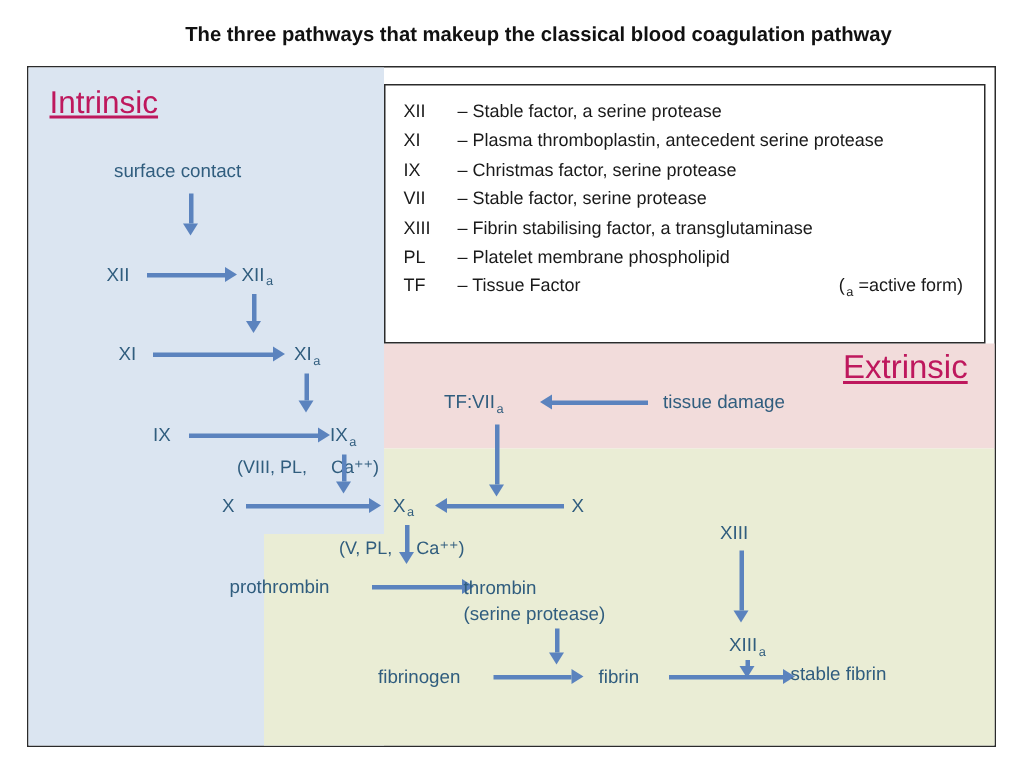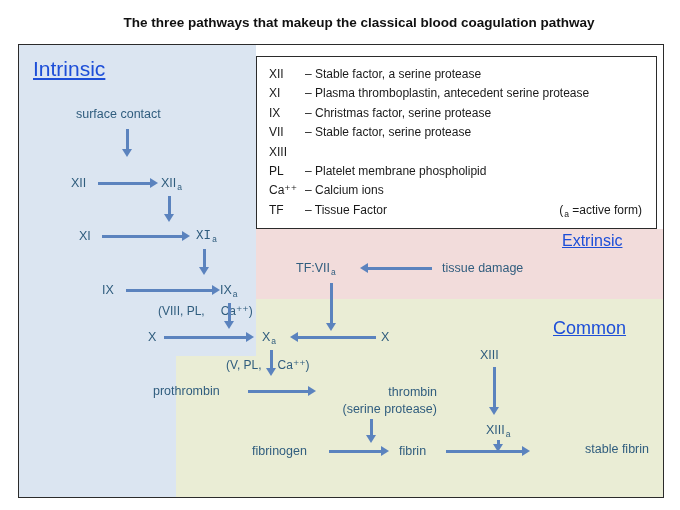--- a/index.html
+++ b/index.html
@@ -21,35 +21,35 @@
   }
   .diagram{
     position:absolute;left:18px;top:44px;width:644px;height:452px;
     border:1px solid #2b2b2b;background:#fff;
   }
   .region{position:absolute;}
   .bg-intrinsic{left:0;top:0;width:237px;height:452px;background:var(--intrinsic-bg);}
   .bg-common-ext{left:157px;top:311px;width:80px;height:141px;background:var(--common-bg);}
   .bg-extrinsic{left:237px;top:184px;width:407px;height:70px;background:var(--extrinsic-bg);}
   .bg-common{left:237px;top:254px;width:407px;height:198px;background:var(--common-bg);}
-  .hd{position:absolute;color:#1d4ed8;text-decoration:underline;white-space:nowrap;}
+  .hd{position:absolute;color:#be185d;text-decoration:underline;white-space:nowrap;}
   .hd-intrinsic{left:14px;top:12px;font-size:21px;}
-  .hd-extrinsic{left:543px;top:187px;font-size:16px;}
+  .hd-extrinsic{left:543px;top:187px;font-size:22px;}
   .hd-common{left:534px;top:273px;font-size:18px;}
   .legend{
     position:absolute;left:237px;top:11px;width:401px;height:173px;
     background:#fff;border:1px solid #2b2b2b;box-sizing:border-box;
     padding:8px 10px 0 12px;font-size:12px;color:#1a1a1a;
   }
   .legend-row{display:flex;line-height:19.4px;white-space:nowrap;}
   .legend-abbr{flex:0 0 36px;}
   .legend-note{margin-left:auto;padding-right:4px;}
   .node{position:absolute;font-size:12.5px;color:var(--node-text);white-space:nowrap;}
   .cof{position:absolute;display:flex;gap:16px;font-size:12px;color:var(--node-text);white-space:nowrap;}
-  .cblock{position:absolute;text-align:right;font-size:12.5px;color:var(--node-text);line-height:17px;}
+  .cblock{position:absolute;text-align:left;font-size:12.5px;color:var(--node-text);line-height:17px;}
   .sub{font-size:8.5px;vertical-align:-3px;margin-left:1px;}
   .ah{position:absolute;height:2.6px;background:var(--arrow);}
   .ah.r::after{
     content:"";position:absolute;right:-8px;top:50%;transform:translateY(-50%);
     width:0;height:0;border-left:8px solid var(--arrow);
     border-top:5.5px solid transparent;border-bottom:5.5px solid transparent;
   }
   .ah.l::after{
     content:"";position:absolute;left:-8px;top:50%;transform:translateY(-50%);
     width:0;height:0;border-right:8px solid var(--arrow);
@@ -88,51 +88,47 @@
       <div class="legend-row">
         <span class="legend-abbr">IX</span>
         <span>– Christmas factor, serine protease</span>
       </div>
       <div class="legend-row">
         <span class="legend-abbr">VII</span>
         <span>– Stable factor, serine protease</span>
       </div>
       <div class="legend-row">
         <span class="legend-abbr">XIII</span>
+        <span>– Fibrin stabilising factor, a transglutaminase</span>
       </div>
       <div class="legend-row">
         <span class="legend-abbr">PL</span>
         <span>–  Platelet membrane phospholipid</span>
-      </div>
-      <div class="legend-row">
-        <span class="legend-abbr">Ca⁺⁺</span>
-        <span>– Calcium ions</span>
       </div>
       <div class="legend-row">
         <span class="legend-abbr">TF</span>
         <span>–  Tissue Factor</span>
         <span class="legend-note"><span>(</span><span class="sub">a</span><span> =active form)</span></span>
       </div>
     </div>
 
     <div class="hd hd-intrinsic">Intrinsic</div>
     <div class="hd hd-extrinsic">Extrinsic</div>
-    <div class="hd hd-common">Common</div>
 
     <div class="node" style="left:57px;top:62px;">surface contact</div>
     <div class="av" style="left:107px;top:84px;height:20px;"></div>
 
     <div class="node" style="left:52px;top:131px;">XII</div>
     <div class="ah r" style="left:79px;top:137px;width:52px;"></div>
     <div class="node" style="left:142px;top:131px;"><span>XII</span><span class="sub">a</span></div>
     <div class="av" style="left:149px;top:151px;height:18px;"></div>
 
     <div class="node" style="left:60px;top:184px;">XI</div>
     <div class="ah r" style="left:83px;top:190px;width:80px;"></div>
-    <div class="node" style="left:177px;top:184px;font-family:Liberation Mono, monospace;"><span>XI</span><span class="sub">a</span></div>
+    <div class="node" style="left:177px;top:184px;"><span>XI</span><span class="sub">a</span></div>
     <div class="av" style="left:184px;top:204px;height:18px;"></div>
 
     <div class="node" style="left:83px;top:238px;">IX</div>
     <div class="ah r" style="left:107px;top:244px;width:86px;"></div>
     <div class="node" style="left:201px;top:238px;"><span>IX</span><span class="sub">a</span></div>
 
     <div class="cof" style="left:139px;top:259px;">
       <span>(VIII, PL,</span>
       <span>Ca⁺⁺)</span>
     </div>

